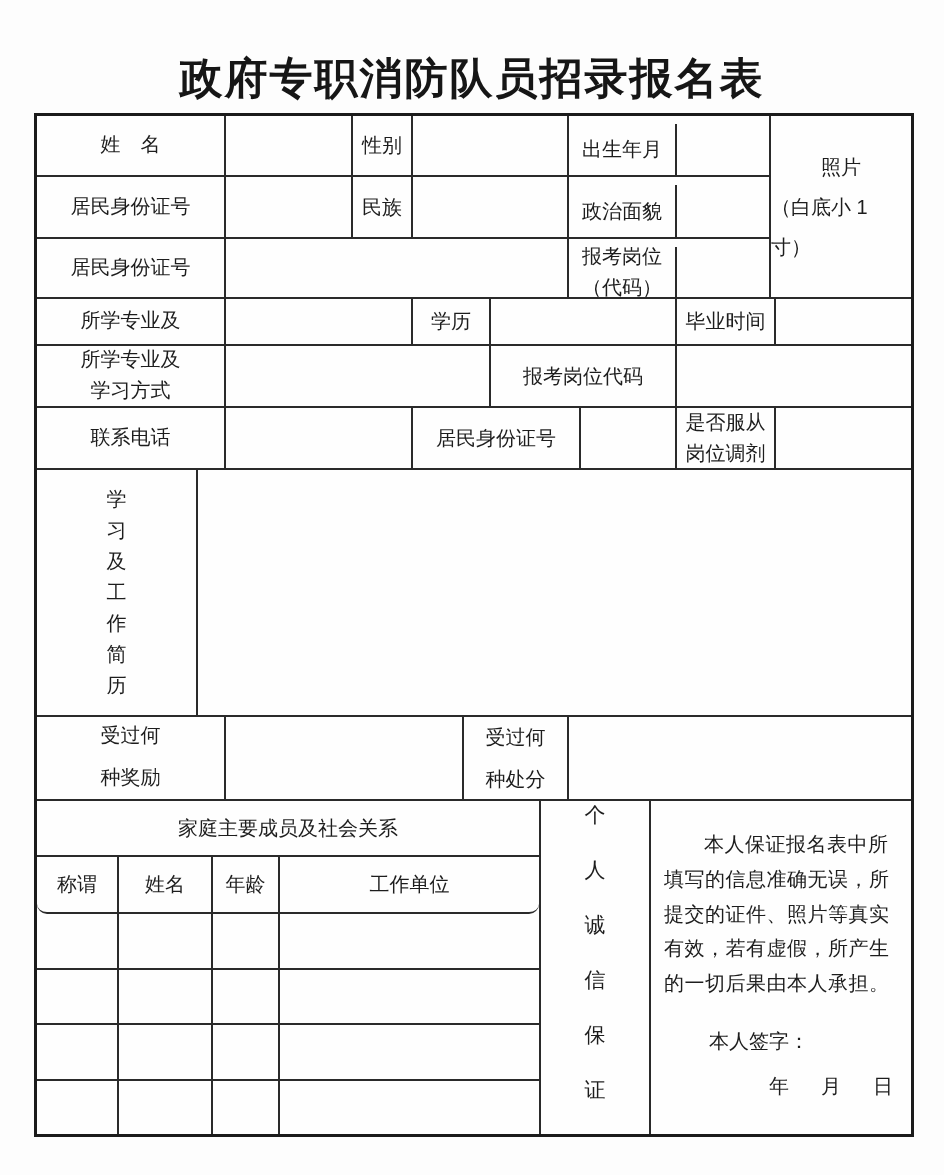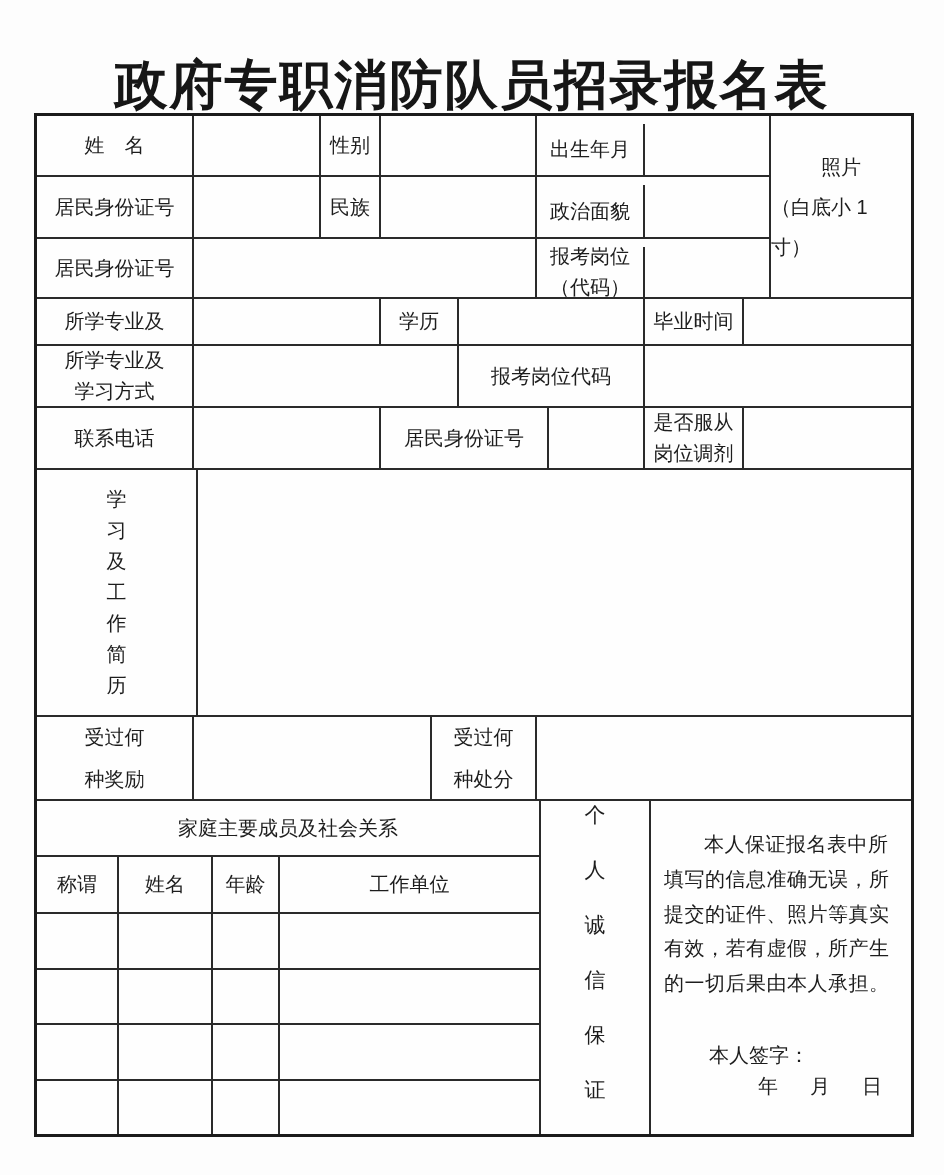--- a/index.html
+++ b/index.html
@@ -11,21 +11,21 @@
     color:#1d1d1d;
     overflow:hidden;
   }
   *{box-sizing:border-box;}
   .form-title{
     position:absolute;
     top:50px;left:0;width:944px;
     text-align:center;
     font-family:"Liberation Serif", serif;
     font-weight:700;
-    font-size:53px;
+    font-size:43px;
     letter-spacing:2px;
     color:#161616;
   }
   .form-table{
     position:absolute;
     left:34px;top:113px;
     width:880px;height:1024px;
     border:3px solid #1b1b1b;
     display:flex;flex-direction:column;
     background:#fefefe;
@@ -47,47 +47,47 @@
   
   .topsec{display:flex;flex-direction:row;width:100%;border-bottom:2px solid #2a2a2a;height:183px;}
   .topleft{width:734px;display:flex;flex-direction:column;border-right:2px solid #2a2a2a;}
   .topleft .row:last-child{border-bottom:none;}
   .photo-cell{flex:1;display:flex;flex-direction:column;align-items:center;justify-content:center;font-size:20px;line-height:2;}
   .r1{height:62px;} .r2{height:63px;} .r3{height:58px;}
   .r4{height:64px;} .r5{height:62px;} .r6{height:62px;}
   .r7{height:252px;} .r8{height:84px;}
   .famsec{flex:1;display:flex;flex-direction:row;}
   
-  .w161{width:157px;} .w127{width:127px;} .w60{width:60px;} .w156{width:156px;}
+  .w161{width:189px;font-family:Liberation Mono, monospace;} .w127{width:127px;} .w60{width:60px;} .w156{width:156px;}
   .w108{width:108px;margin-top:8px;} .w343{width:343px;}
   .w187{width:187px;} .w78{width:78px;} .w186{width:186px;} .w99{width:99px;}
   .w265{width:265px;} .w168{width:168px;} .w96{width:96px;}
   .w238{width:238px;} .w105{width:105px;}
   .vlabel{display:flex;flex-direction:column;align-items:center;font-size:20px;}
   .resume-label{width:161px;border-right:2px solid #2a2a2a;justify-content:space-around;padding:14px 0;}
   .famleft{width:504px;border-right:2px solid #2a2a2a;display:flex;flex-direction:column;}
   .fam-header{height:56px;border-bottom:2px solid #2a2a2a;display:flex;align-items:center;justify-content:center;font-size:20px;}
-  .fam-cols{height:57px;border-bottom:2px solid #2a2a2a;display:flex;}
+  .fam-cols{height:57px;border-bottom:2px solid #2a2a2a;display:flex;border-radius:10px;}
   .fam-row{flex:1;border-bottom:2px solid #2a2a2a;display:flex;}
   .fam-row:last-child{border-bottom:none;}
   .fw82{width:82px;} .fw94{width:94px;} .fw67{width:67px;}
   .famcell{border-right:2px solid #2a2a2a;display:flex;align-items:center;justify-content:center;font-size:20px;}
   .famcell.endc{border-right:none;flex:1;}
   .integrity-col{width:110px;border-right:2px solid #2a2a2a;display:flex;flex-direction:column;align-items:center;justify-content:center;gap:27px;font-size:21px;padding-bottom:30px;}
   .pledge-cell{flex:1;display:flex;flex-direction:column;font-size:20px;}
   .pledge-text{
     padding:26px 10px 0 13px;
     text-indent:2em;
     text-align:left;
     line-height:1.74;
     letter-spacing:0.5px;
   }
   .sign-block{margin-top:auto;padding-bottom:34px;}
   .sign-line{padding-left:58px;text-align:left;font-size:20px;}
-  .date-line{padding-left:84px;text-align:center;font-size:20px;margin-top:4px;letter-spacing:6px;}
+  .date-line{padding-left:118px;text-align:left;font-size:20px;margin-top:18px;letter-spacing:6px;}
 </style>
 </head>
 <body>
 
 <div class="page">
   <div class="form-title">政府专职消防队员招录报名表</div>
 
   <div class="form-table">
 
     <div class="topsec">

